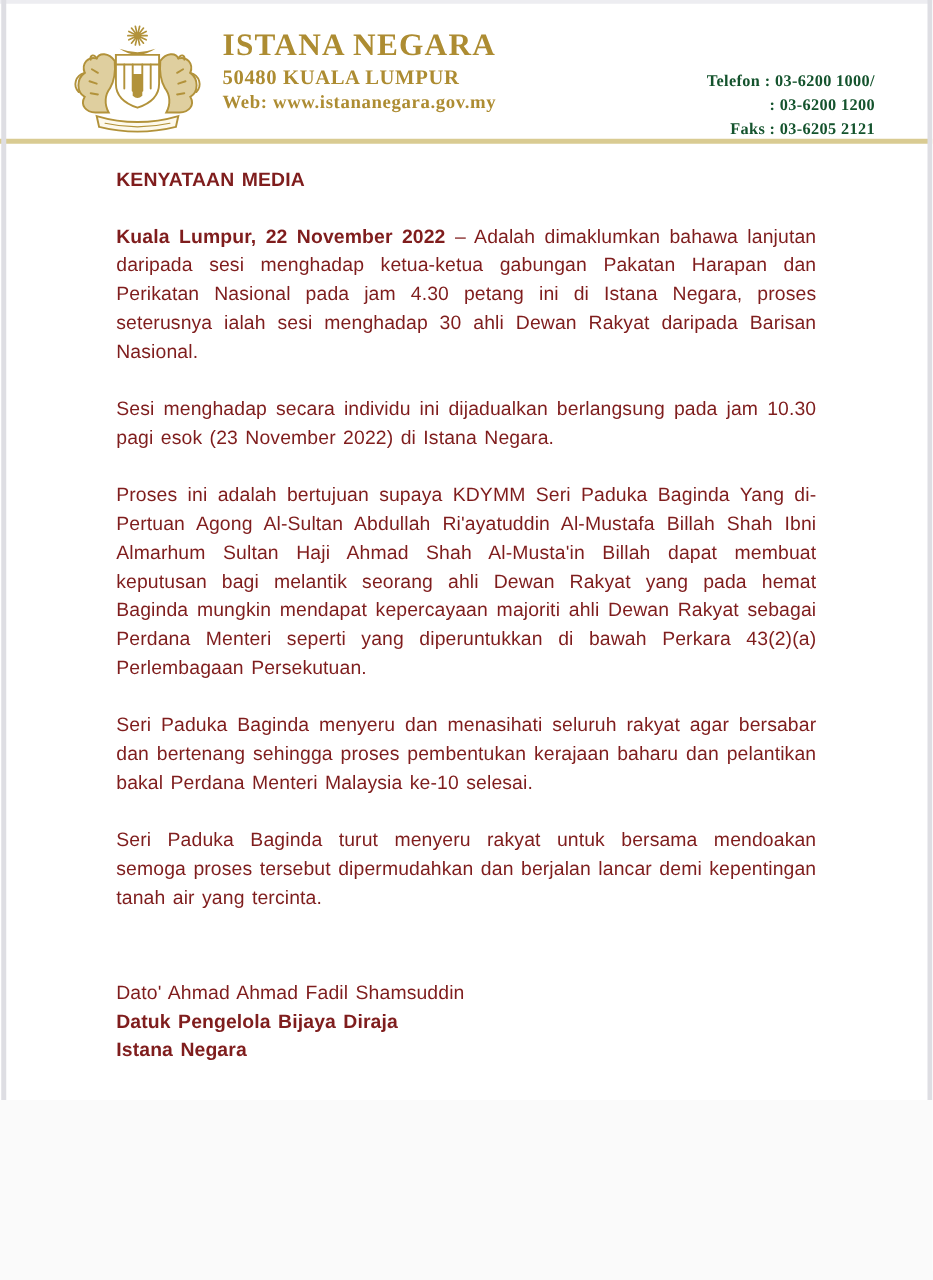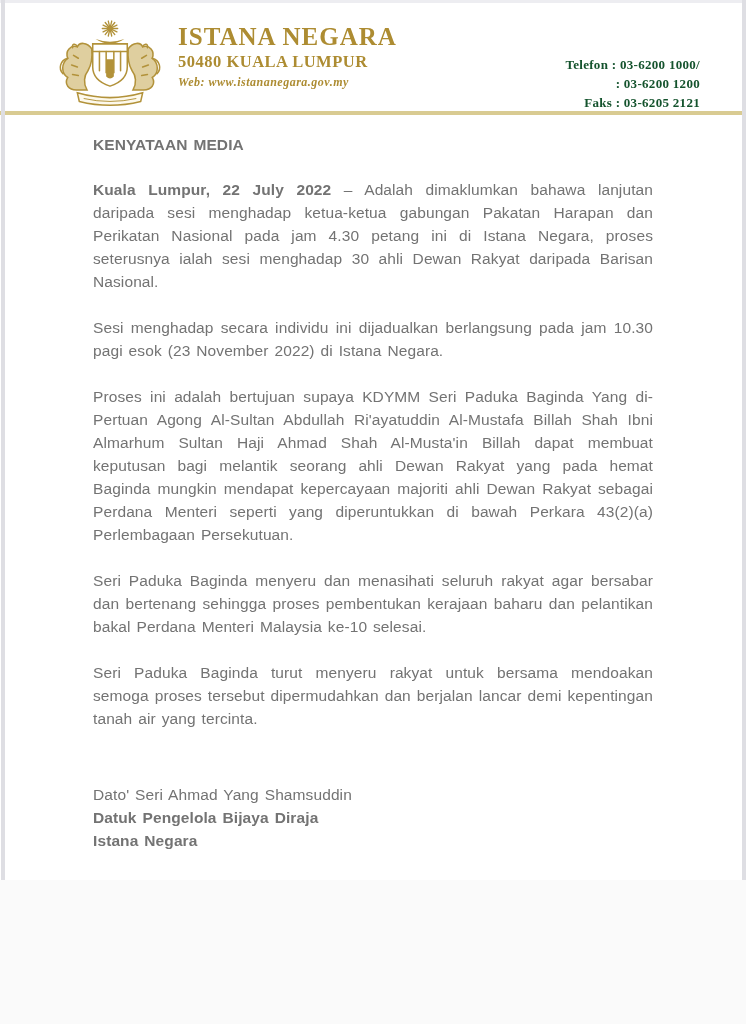--- a/index.html
+++ b/index.html
@@ -29,21 +29,21 @@
   .org-block {
     margin-left: 10px;
     padding-top: 6px;
     font-family: "Liberation Serif", serif;
     font-weight: 700;
     color: #ad8c32;
     letter-spacing: 0.5px;
   }
   .org-name  { font-size: 25px; line-height: 28px; letter-spacing: 1px; }
   .org-addr  { font-size: 16.5px; line-height: 21px; }
-  .org-web   { font-size: 12px; line-height: 20px; font-style: italic; }
+  .org-web   { font-size: 15px; line-height: 20px; }
   .phone-block {
     margin-left: auto;
     padding-top: 38px;
     text-align: right;
     font-family: "Liberation Serif", serif;
     font-weight: 700;
     font-size: 13px;
     line-height: 19px;
     color: #14532d;
     letter-spacing: 0.3px;
@@ -51,21 +51,21 @@
   .gold-rule {
     height: 4px;
     width: 100%;
     background: #d9cb92;
     margin-top: 4px;
   }
 
   
   .content {
     padding: 18px 93px 0 93px;
-    color: #737373;
+    color: #7f1d1d;
     font-size: 15.5px;
     line-height: 23px;
     text-align: justify;
     letter-spacing: 0.1px;
     word-spacing: 1.5px;
   }
   .doc-heading {
     font-weight: 700;
     margin-bottom: 22px;
     text-align: left;
@@ -159,26 +159,26 @@
       <div>: 03-6200 1200</div>
       <div>Faks : 03-6205 2121</div>
     </div>
   </div>
 
   <div class="gold-rule"></div>
 
   <div class="content">
     <div class="doc-heading">KENYATAAN MEDIA</div>
 
-    <p class="para"><span class="dateline">Kuala Lumpur, 22 July 2022</span> <span>– Adalah dimaklumkan bahawa lanjutan daripada sesi menghadap ketua-ketua gabungan Pakatan Harapan dan Perikatan Nasional pada jam 4.30 petang ini di Istana Negara, proses seterusnya ialah sesi menghadap 30 ahli Dewan Rakyat daripada Barisan Nasional.</span></p>
+    <p class="para"><span class="dateline">Kuala Lumpur, 22 November 2022</span> <span>– Adalah dimaklumkan bahawa lanjutan daripada sesi menghadap ketua-ketua gabungan Pakatan Harapan dan Perikatan Nasional pada jam 4.30 petang ini di Istana Negara, proses seterusnya ialah sesi menghadap 30 ahli Dewan Rakyat daripada Barisan Nasional.</span></p>
 
     <p class="para">Sesi menghadap secara individu ini dijadualkan berlangsung pada jam 10.30 pagi esok (23 November 2022) di Istana Negara.</p>
     <p class="para">Proses ini adalah bertujuan supaya KDYMM Seri Paduka Baginda Yang di-Pertuan Agong Al-Sultan Abdullah Ri'ayatuddin Al-Mustafa Billah Shah Ibni Almarhum Sultan Haji Ahmad Shah Al-Musta'in Billah dapat membuat keputusan bagi melantik seorang ahli Dewan Rakyat yang pada hemat Baginda mungkin mendapat kepercayaan majoriti ahli Dewan Rakyat sebagai Perdana Menteri seperti yang diperuntukkan di bawah Perkara 43(2)(a) Perlembagaan Persekutuan.</p>
     <p class="para">Seri Paduka Baginda menyeru dan menasihati seluruh rakyat agar bersabar dan bertenang sehingga proses pembentukan kerajaan baharu dan pelantikan bakal Perdana Menteri Malaysia ke-10 selesai.</p>
     <p class="para">Seri Paduka Baginda turut menyeru rakyat untuk bersama mendoakan semoga proses tersebut dipermudahkan dan berjalan lancar demi kepentingan tanah air yang tercinta.</p>
 
     <div class="signature">
-      <div class="sig-name">Dato' Seri Ahmad Yang Shamsuddin</div>
+      <div class="sig-name">Dato' Ahmad Ahmad Fadil Shamsuddin</div>
       <div class="sig-title">Datuk Pengelola Bijaya Diraja</div>
       <div class="sig-org">Istana Negara</div>
     </div>
   </div>
 </div>
 
 </body></html>

